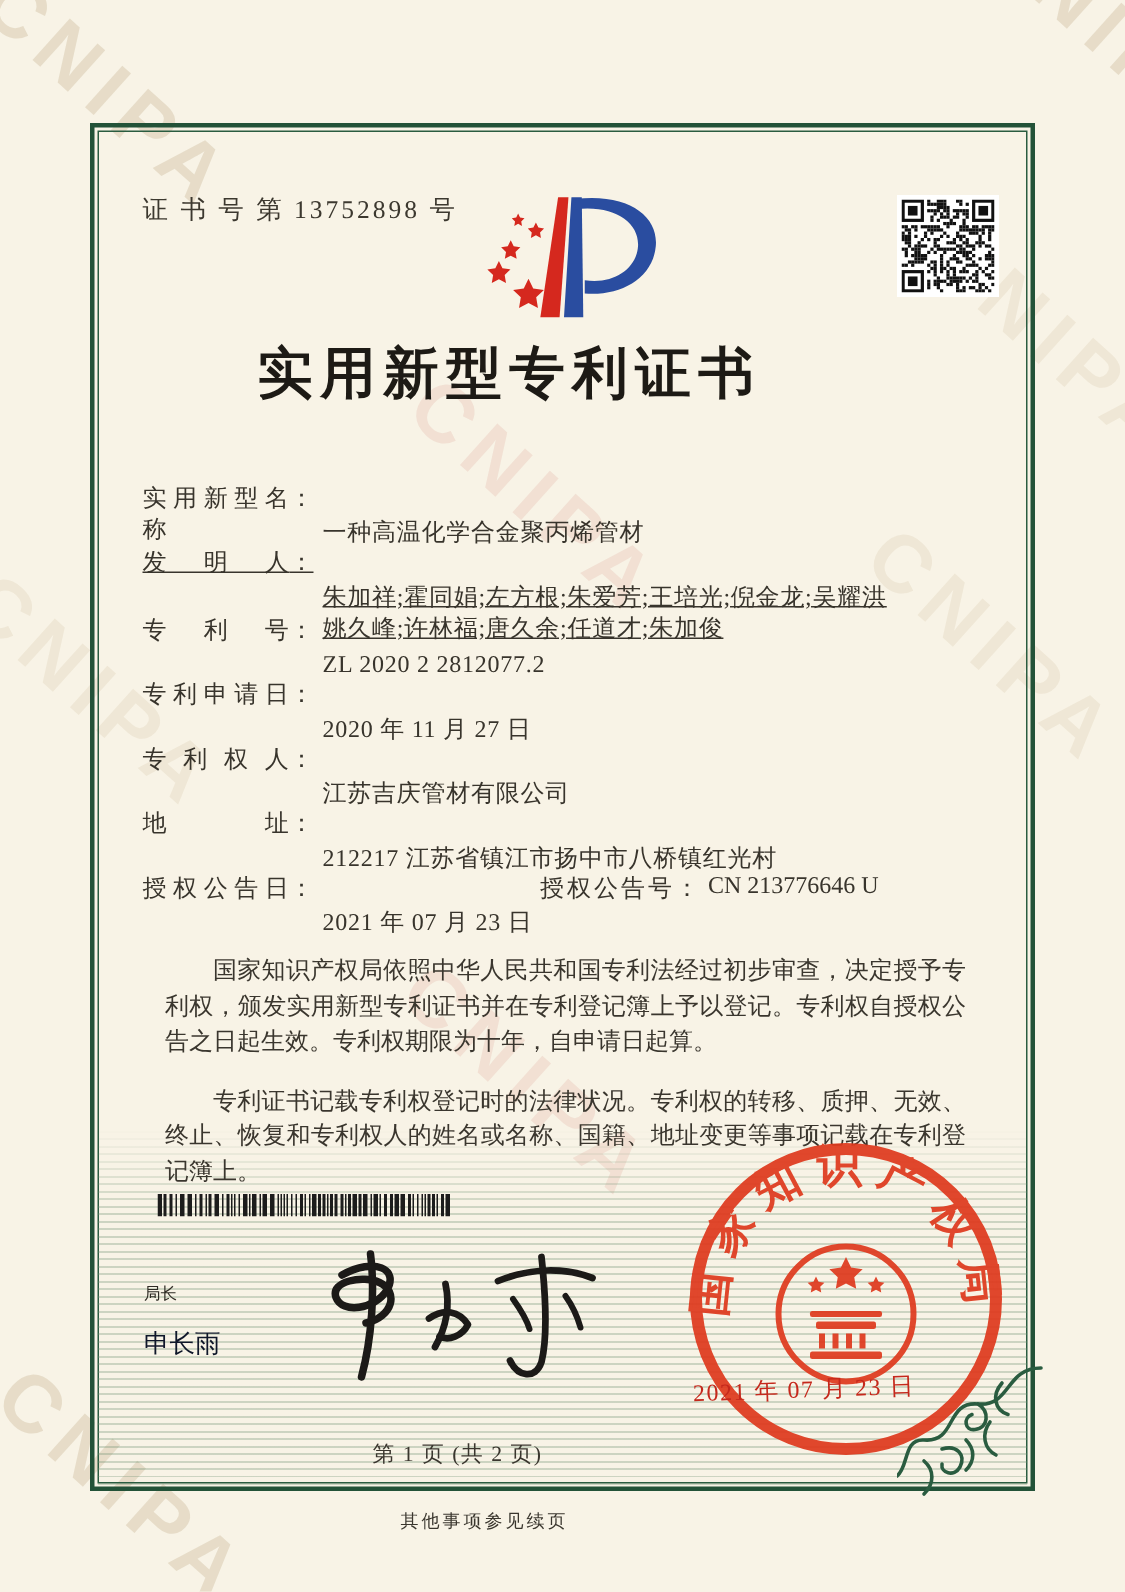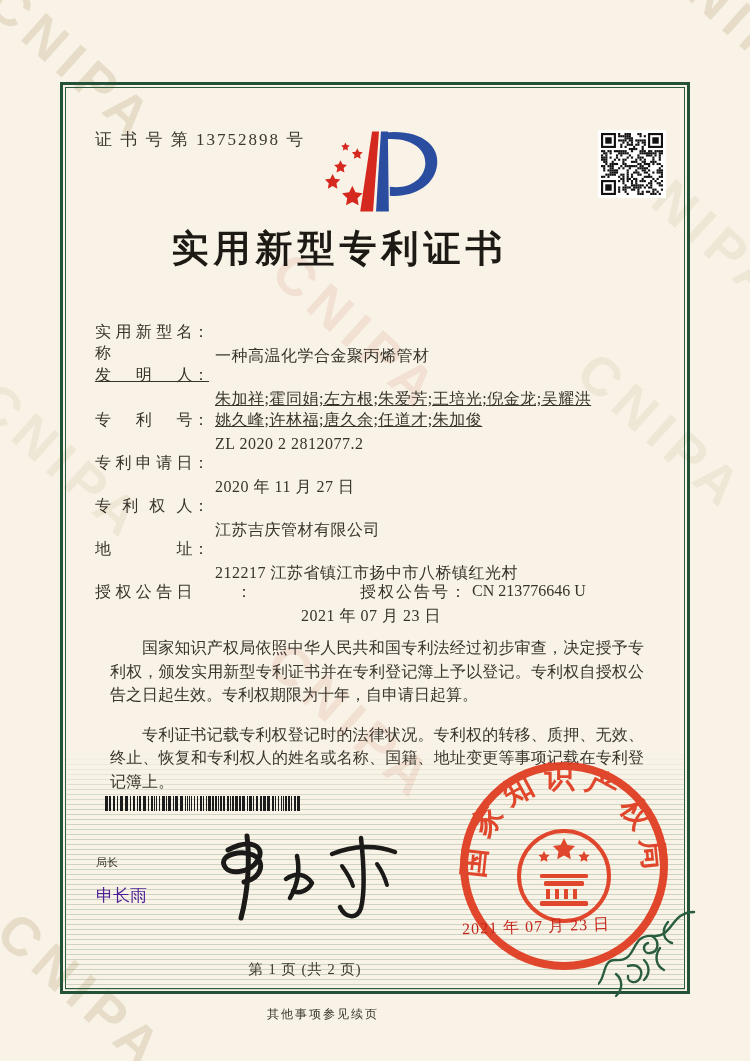--- a/index.html
+++ b/index.html
@@ -42,21 +42,21 @@
   .grant2{position:absolute;left:265px;top:0;display:flex;}
   
   .paras{position:absolute;left:94px;top:620px;width:566px;z-index:3;font-size:16px;
          line-height:23.5px;color:#3a362e;text-align:justify;}
   .paras p{margin:16px;text-indent:2em;}
   
   .barcode{position:absolute;left:105px;top:796px;z-index:3;}
   
   .sig-role{position:absolute;left:96px;top:855px;font-size:11px;color:#2e2b24;z-index:3;
             font-family:"Liberation Sans","DejaVu Sans",sans-serif;}
-  .sig-name{position:absolute;left:96px;top:884px;font-size:17px;color:#4c1d95;z-index:3;
+  .sig-name{position:absolute;left:96px;top:884px;font-size:17px;color:#0f172a;z-index:3;
             font-family:"Liberation Sans","DejaVu Sans",sans-serif;}
   .sig-hand{position:absolute;left:200px;top:826px;z-index:3;}
   
   .seal{position:absolute;left:456px;top:758px;width:216px;height:216px;z-index:4;}
   .seal-date{position:absolute;left:462px;top:916px;width:185px;font-size:16px;
              color:#c5281c;letter-spacing:1px;z-index:5;transform:rotate(-2deg);
              white-space:nowrap;}
   
   .page-info{position:absolute;left:0;top:960px;width:610px;text-align:center;
              font-size:14.5px;color:#3a362e;letter-spacing:1px;z-index:3;}
@@ -448,21 +448,21 @@
   <div class="row" style="top:496px;">
     <span class="lbl">专利权人</span>
     <span class="colon">：</span>
     <span class="val">江苏吉庆管材有限公司</span>
   </div>
   <div class="row" style="top:539px;">
     <span class="lbl">地址</span>
     <span class="colon">：</span>
     <span class="val">212217 江苏省镇江市扬中市八桥镇红光村</span>
   </div>
-  <div class="row" style="top:582px;gap:43px;">
+  <div class="row" style="top:582px;">
     <span class="lbl">授权公告日</span>
     <span class="colon">：</span>
     <span class="val" style="flex:0 0 auto;">2021 年 07 月 23 日</span>
     <span class="grant2">
       <span style="letter-spacing:2px;">授权公告号</span>
       <span class="colon">：</span>
       <span>CN 213776646 U</span>
     </span>
   </div>
 </div>

